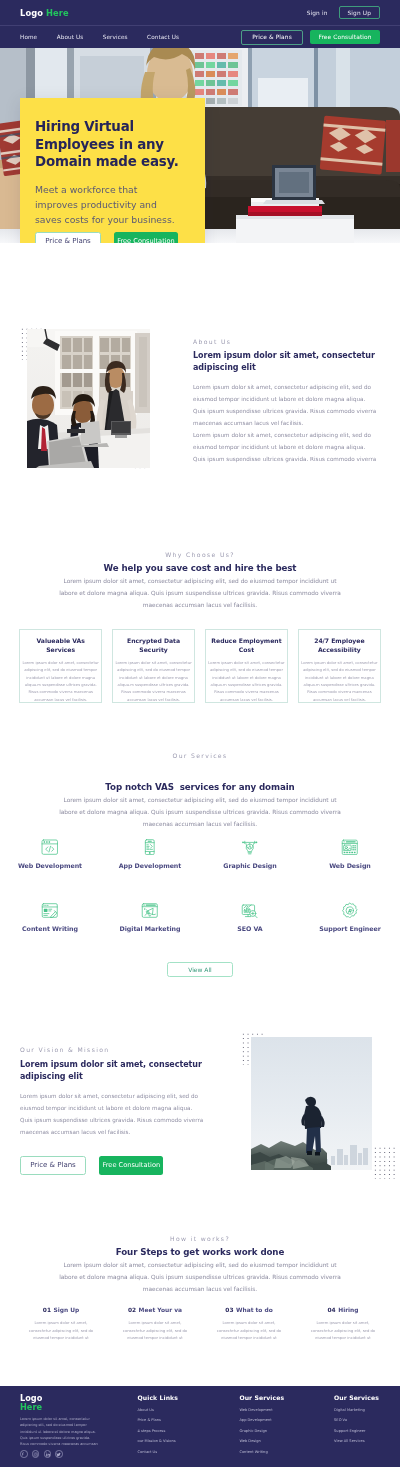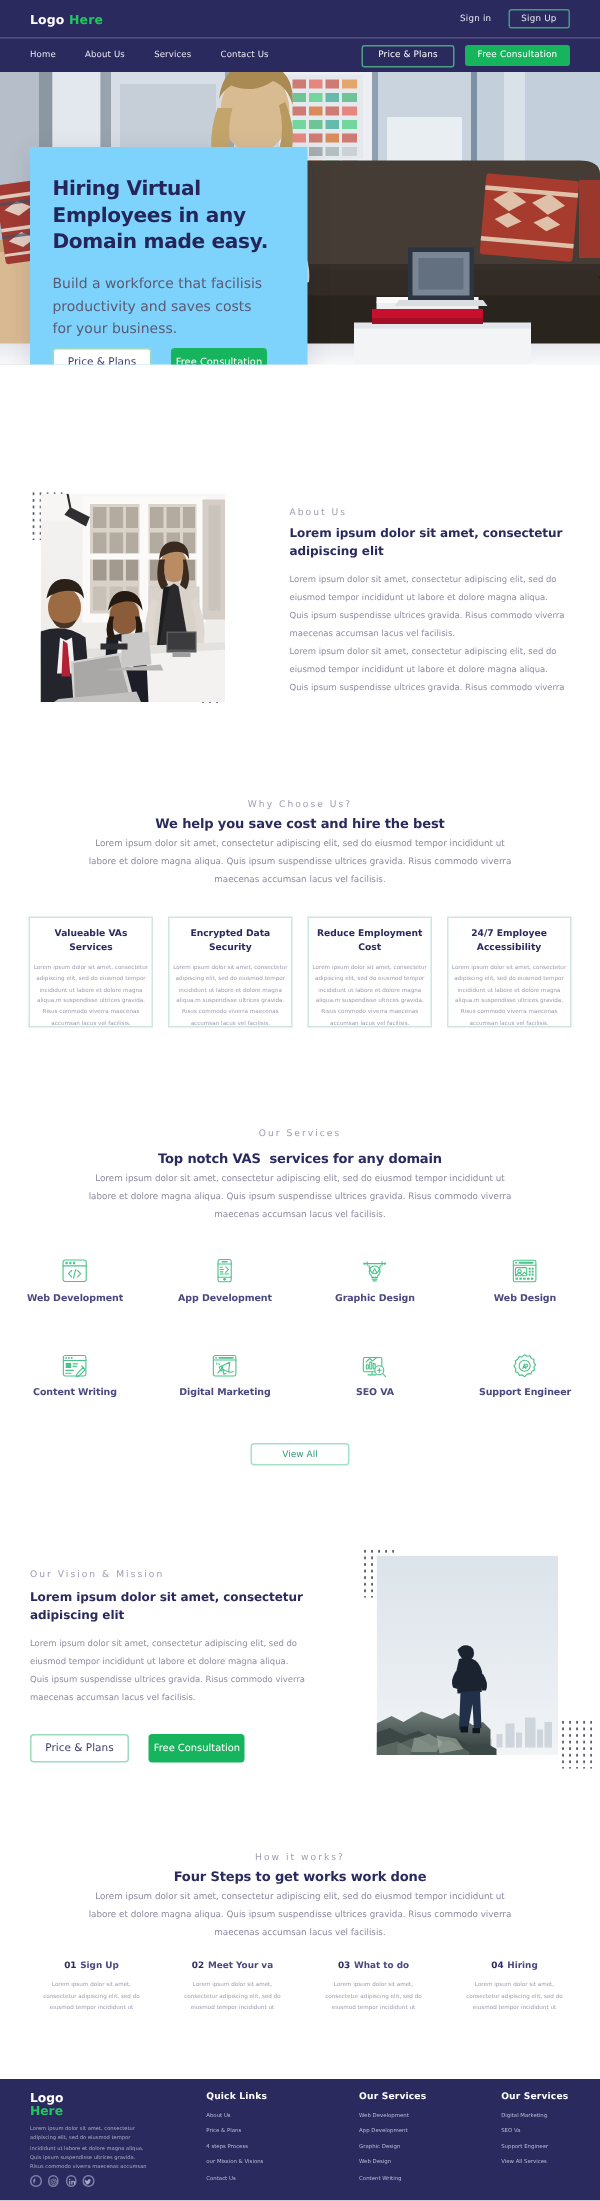--- a/index.html
+++ b/index.html
@@ -18,50 +18,50 @@
   .navbar{height:23px;background:#2b2a5e;border-top:1px solid #413f73;display:flex;align-items:center;padding:0 20px;position:relative}
   .navlinks{display:flex;align-items:center;gap:19.5px}
   .navlinks a{color:#e8e7f3;font-size:5.7px;text-decoration:none;letter-spacing:.1px}
   .nav-right{margin-left:auto;display:flex;align-items:center;gap:7px}
   .btn-outline-nav{border:1px solid #4d9f86;color:#fff;font-size:5.9px;border-radius:2px;padding:3.5px 0;letter-spacing:.1px;width:62px;text-align:center}
   .btn-green{background:#17b45e;color:#fff;font-size:5.9px;border-radius:2px;padding:4px 0;letter-spacing:.1px;width:70px;text-align:center}
 
   
   .hero{position:relative;height:195px;overflow:hidden}
   .hero-img{position:absolute;inset:0}
-  .hero-card{position:absolute;left:20px;top:50px;width:185px;background:#7dd3fc;padding:20px 16px 18px 15px;box-shadow:0 3px 16px rgba(20,20,60,.10);z-index:3}
+  .hero-card{position:absolute;left:20px;top:50px;width:185px;background:#fde047;padding:20px 16px 18px 15px;box-shadow:0 3px 16px rgba(20,20,60,.10);z-index:3}
   .hero-card h1{font-size:13.4px;line-height:1.31;color:#262559;font-weight:bold;letter-spacing:-.2px;width:158px}
   .hero-card p{margin-top:11px;font-size:9.3px;line-height:1.62;color:#5b5a74;width:141px}
   .hero-btns{margin-top:5px;display:flex;gap:13px}
   .btn-outline{border:1px solid #9adcbe;color:#3f3e6d;font-size:7px;border-radius:2.5px;padding:4.5px 0;background:#fff;white-space:nowrap;width:66px;text-align:center}
   .btn-green2{background:#17b45e;color:#fff;font-size:6.6px;border-radius:2.5px;padding:5px 0;white-space:nowrap;width:64px;text-align:center}
 
   
   .about{position:absolute;left:20px;top:320px;width:365px;display:flex;height:160px}
   .about-imgwrap{position:relative;width:149px;flex:none}
   .about-img{position:absolute;left:7px;top:9px;width:123px;height:139px;overflow:hidden}
   .about-txt{flex:1;padding-left:24px;padding-top:18px;width:190px}
   .eyebrow{font-size:6.1px;color:#9e9db2;letter-spacing:1.35px}
   .about-txt h2{font-size:8.0px;color:#2b2a5e;font-weight:bold;line-height:1.55;margin-top:5px;letter-spacing:-.05px;width:190px}
   .about-txt p{font-size:5.65px;color:#8e8da2;line-height:2.13;margin-top:6px;width:186px}
 
   .about-txt p.p2{margin-top:0}
 
   
-  .why{position:absolute;left:0;top:533px;width:400px;text-align:center}
+  .why{position:absolute;left:0;top:551px;width:400px;text-align:center}
   .why h2{font-size:8.7px;color:#2b2a5e;font-weight:bold;margin-top:5px;letter-spacing:-.1px}
   .why .lead{font-size:5.85px;color:#8b8a9f;line-height:2.03;margin:3px auto 0;width:286px}
   .cards{display:flex;gap:9.6px;padding:0 19px;margin-top:0;position:absolute;top:78px;left:0;width:400px}
   .card{flex:1;border:1px solid #cfe6e0;padding:6px 2px 0;text-align:center;background:#fff;height:74px;overflow:hidden}
   .card h3{font-size:6.1px;color:#2b2a5e;font-weight:bold;line-height:1.48}
   .card p{font-size:3.75px;color:#9c9bae;line-height:1.95;margin-top:6px;margin-left:-1px;margin-right:-1px}
 
   
   .services{position:absolute;left:0;top:752px;width:400px;text-align:center}
-  .services h2{font-size:8.7px;white-space:pre;color:#2b2a5e;font-weight:bold;margin-top:9px;letter-spacing:-.1px}
+  .services h2{font-size:8.7px;white-space:pre;color:#2b2a5e;font-weight:bold;margin-top:23px;letter-spacing:-.1px}
   .services .lead{font-size:5.85px;color:#8b8a9f;line-height:2.03;margin:3px auto 0;width:286px}
   .svc-grid{display:grid;grid-template-columns:repeat(4,1fr);row-gap:33px;margin-top:0;padding:0;position:absolute;top:87px;left:0;width:400px}
   .svc{display:flex;flex-direction:column;align-items:center;gap:6.5px}
   .svc svg{display:block}
   .svc span:last-child{font-size:6.3px;color:#4a4980;font-weight:bold;letter-spacing:-.05px;white-space:nowrap}
   .viewall{position:absolute;top:210px;left:167px;width:66px;height:15px;border:1px solid #a3e2c6;border-radius:2.5px;font-size:6px;color:#35997a;text-align:center;line-height:14px}
 
   
   .vision{position:absolute;left:0;top:1044px;width:400px;height:145px}
   .vision-txt{position:absolute;left:20px;top:2px;width:210px}
@@ -286,21 +286,21 @@
       <g>
         <path d="M272 152 l44 0 0 -35 -44 0z" fill="#2c3542"></path>
         <path d="M275 149 l38 0 0 -29 -38 0z" fill="#7a8695"></path>
         <rect x="279" y="124" width="30" height="21" fill="#62707f"></rect>
         <path d="M266 152 l56 0 3 4 -62 0z" fill="#dadee3"></path>
       </g>
         </svg>
   </div>
   <div class="hero-card">
     <h1>Hiring Virtual Employees in any Domain made easy.</h1>
-    <p>Build a workforce that facilisis productivity and saves costs for your business.</p>
+    <p>Meet a workforce that improves productivity and saves costs for your business.</p>
     <div class="hero-btns">
       <a class="btn-outline">Price &amp; Plans</a>
       <a class="btn-green2">Free Consultation</a>
     </div>
   </div>
 </div>
 
 <div class="about">
   <div class="about-imgwrap">
     <div class="dots dots-about-tl"></div>

